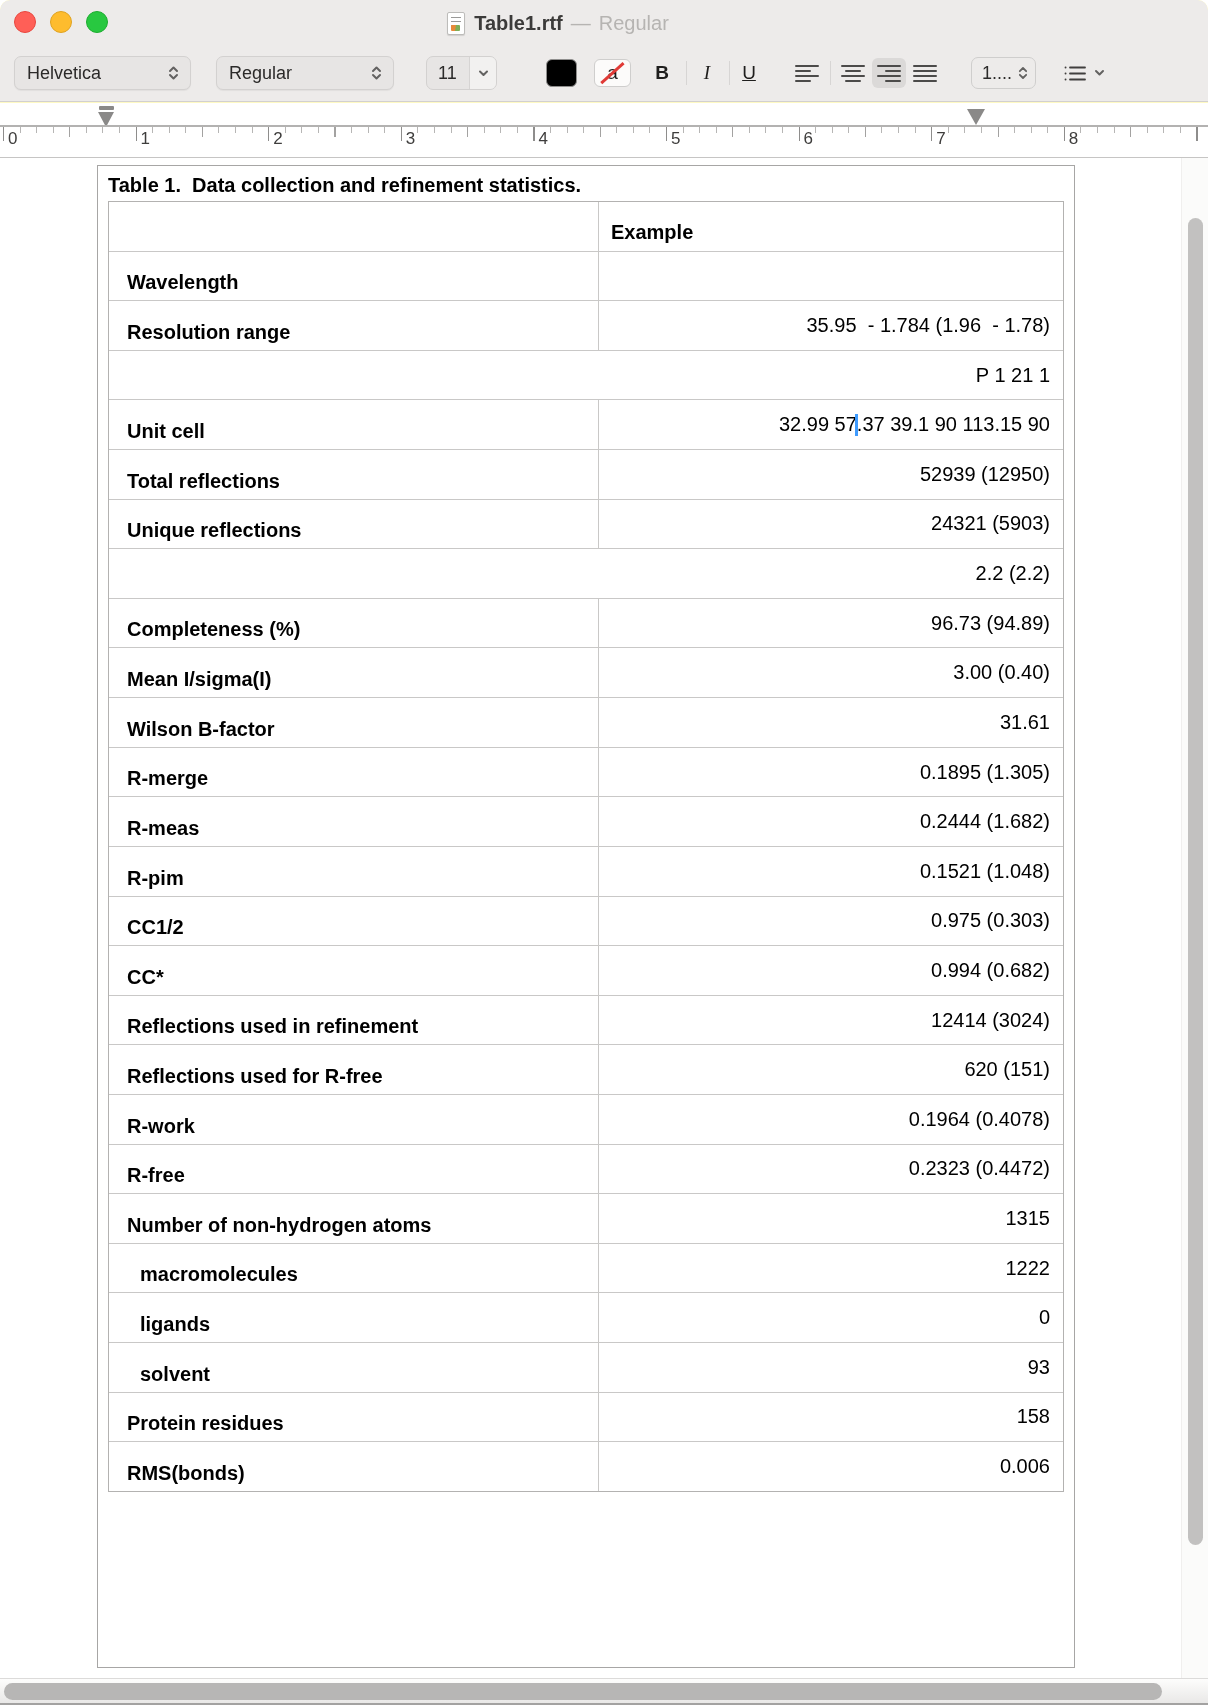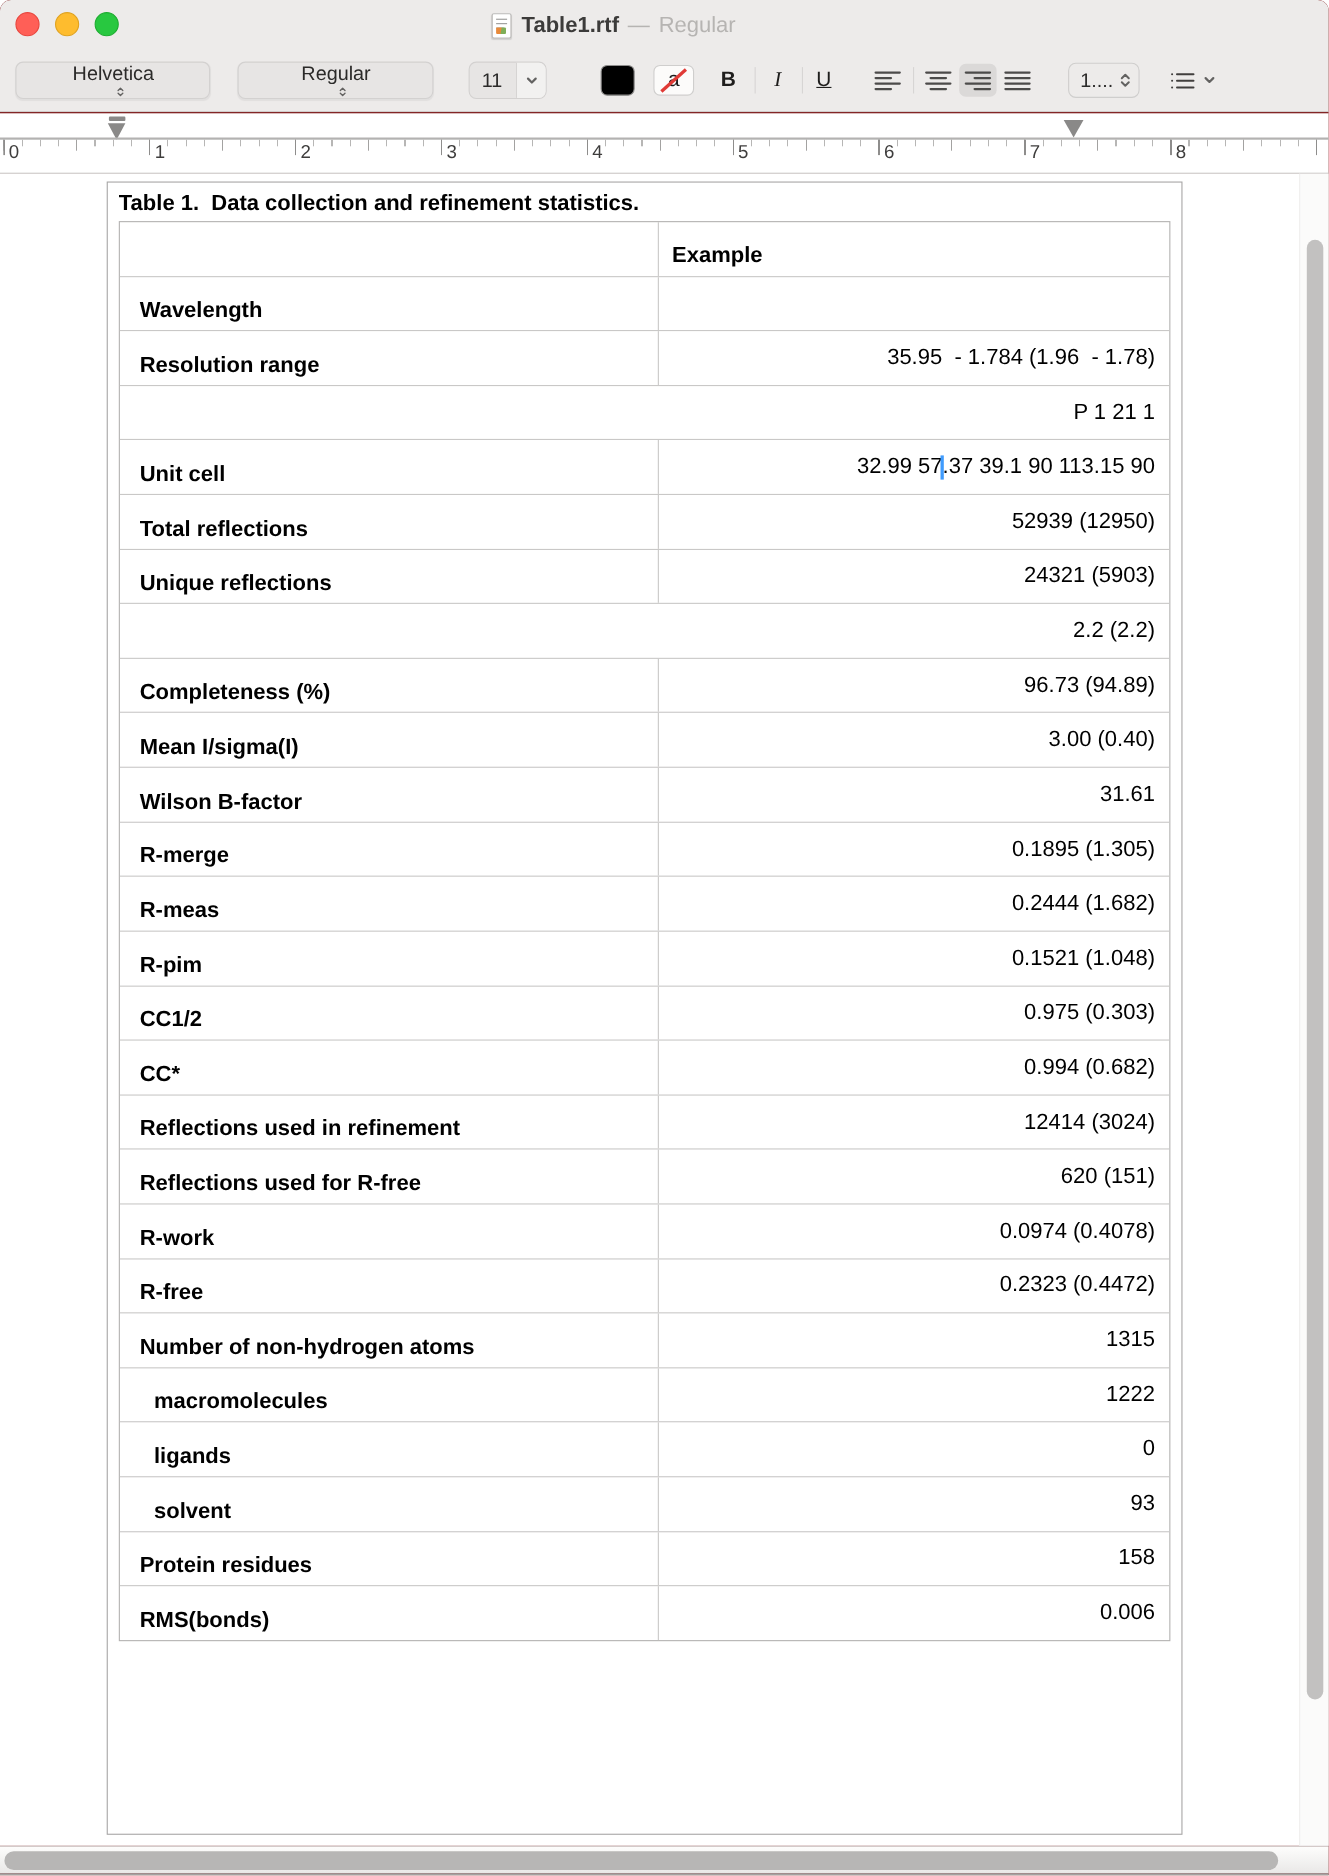--- a/index.html
+++ b/index.html
@@ -1,19 +1,19 @@
 <!DOCTYPE html>
 <html><head>
 <meta charset="utf-8">
 <style>
   * { margin:0; padding:0; box-sizing:border-box; }
   html,body { width:1208px; height:1705px; overflow:hidden; }
   body { font-family:"Liberation Sans","DejaVu Sans",sans-serif; background:#fff; }
 
-  .window { position:relative; width:1208px; height:1705px; background:#7f1d1d;
+  .window { position:relative; width:1208px; height:1705px; background:#fef9c3;
             border-radius:10px 10px 0 0; overflow:hidden; }
 
   
   .chrome { position:absolute; top:0; left:0; width:1208px; height:102px;
             background:#edebea; border-bottom:1px solid #d2d0cf; border-radius:10px 10px 0 0; }
 
   .traffic { position:absolute; top:11px; left:14px; display:flex; gap:14px; }
   .tl { width:22px; height:22px; border-radius:50%; }
   .tl.red   { background:#ff5f57; border:1px solid #e8473f; }
   .tl.yel   { background:#febc2e; border:1px solid #e0a321; }
@@ -27,21 +27,21 @@
   .doc-icon i:nth-child(1){ top:4px; } .doc-icon i:nth-child(2){ top:8px; } .doc-icon i:nth-child(3){ top:12px; width:7px; }
   .doc-icon b { position:absolute; left:3px; bottom:3px; width:9px; height:6px; border-radius:1px;
                 background:linear-gradient(100deg,#e8893a 45%,#7fae57 55%); }
   .t-file { font-size:20px; font-weight:bold; color:#3c3b3a; }
   .t-dash { font-size:20px; color:#b6b4b2; margin:0 8px; }
   .t-edit { font-size:20px; color:#b6b4b2; }
 
   
   .popup { position:absolute; top:56px; height:34px; background:#e7e5e4; border:1px solid #d3d1d0;
            border-radius:7px; display:flex; align-items:center; padding:0 11px 0 12px;
-           font-size:18px; color:#2b2a29; box-shadow:0 1px 1px rgba(0,0,0,.05); cursor:default;flex-direction:column; }
+           font-size:18px; color:#2b2a29; box-shadow:0 1px 1px rgba(0,0,0,.05); cursor:default; }
   .popup .lbl { flex:1; }
   .updown { margin-left:12px; }
   .chev-stroke { stroke:#636261; stroke-width:2; fill:none; stroke-linecap:round; stroke-linejoin:round; }
 
   .sizefield { position:absolute; top:56px; left:426px; width:71px; height:34px; border:1px solid #d3d1d0;
                border-radius:7px; background:#e7e5e4; display:flex;text-align:right; }
   .sizefield .num { flex:1; display:flex; align-items:center; padding-left:11px; font-size:18px; color:#2b2a29; }
   .sizefield .drop { width:27px; border-left:1px solid #d6d4d3; background:#f2f1f0;
                      border-radius:0 6px 6px 0; display:flex; align-items:center; justify-content:center; }
 
@@ -336,21 +336,21 @@
           <div class="t-row">
             <div class="t-cell t-label">Reflections used in refinement</div>
             <div class="t-cell t-value">12414 (3024)</div>
           </div>
           <div class="t-row">
             <div class="t-cell t-label">Reflections used for R-free</div>
             <div class="t-cell t-value">620 (151)</div>
           </div>
           <div class="t-row">
             <div class="t-cell t-label">R-work</div>
-            <div class="t-cell t-value">0.0974 (0.4078)</div>
+            <div class="t-cell t-value">0.1964 (0.4078)</div>
           </div>
           <div class="t-row">
             <div class="t-cell t-label">R-free</div>
             <div class="t-cell t-value">0.2323 (0.4472)</div>
           </div>
           <div class="t-row">
             <div class="t-cell t-label">Number of non-hydrogen atoms</div>
             <div class="t-cell t-value">1315</div>
           </div>
           <div class="t-row">

